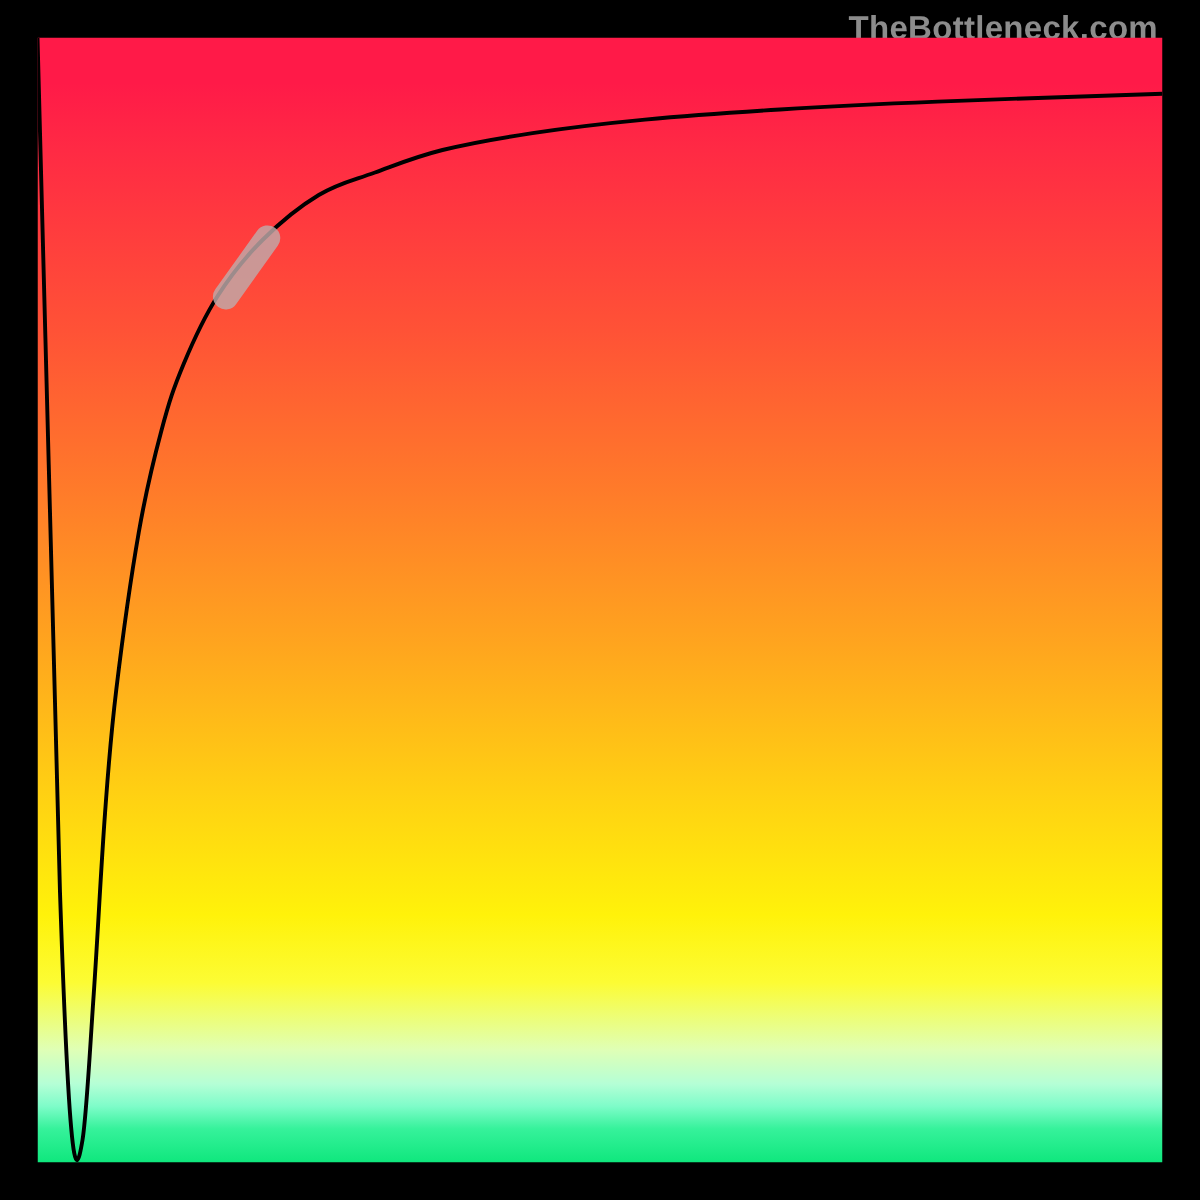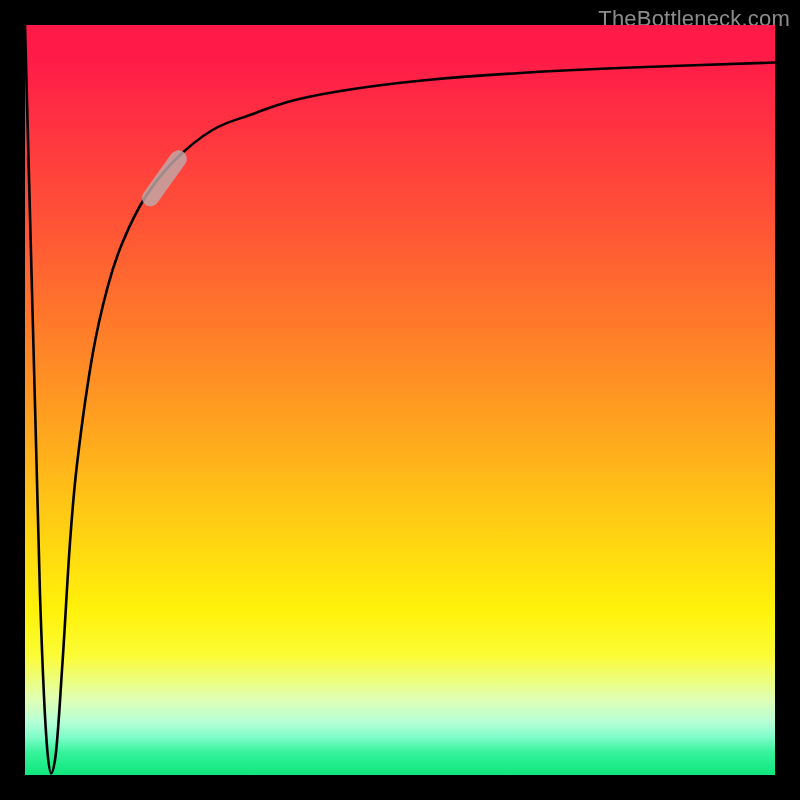--- a/index.html
+++ b/index.html
@@ -54,24 +54,24 @@
     display: block;
   }
   .que-band {
     position: absolute;
     background: rgba(191,170,170,0.82);
     border-radius: 10px;
   }
   .watermark {
     position: absolute;
     top: 6px;
-    right: 10px;
+    right: 28px;
     color: #8c8c8c;
     font-size: 22px;
-    font-weight: 400;
+    font-weight: 700;
     letter-spacing: 0.2px;
     user-select: none;
     text-align: center;
   }
 </style>
 </head>
 <body>
 
 <div class="stage">
 

